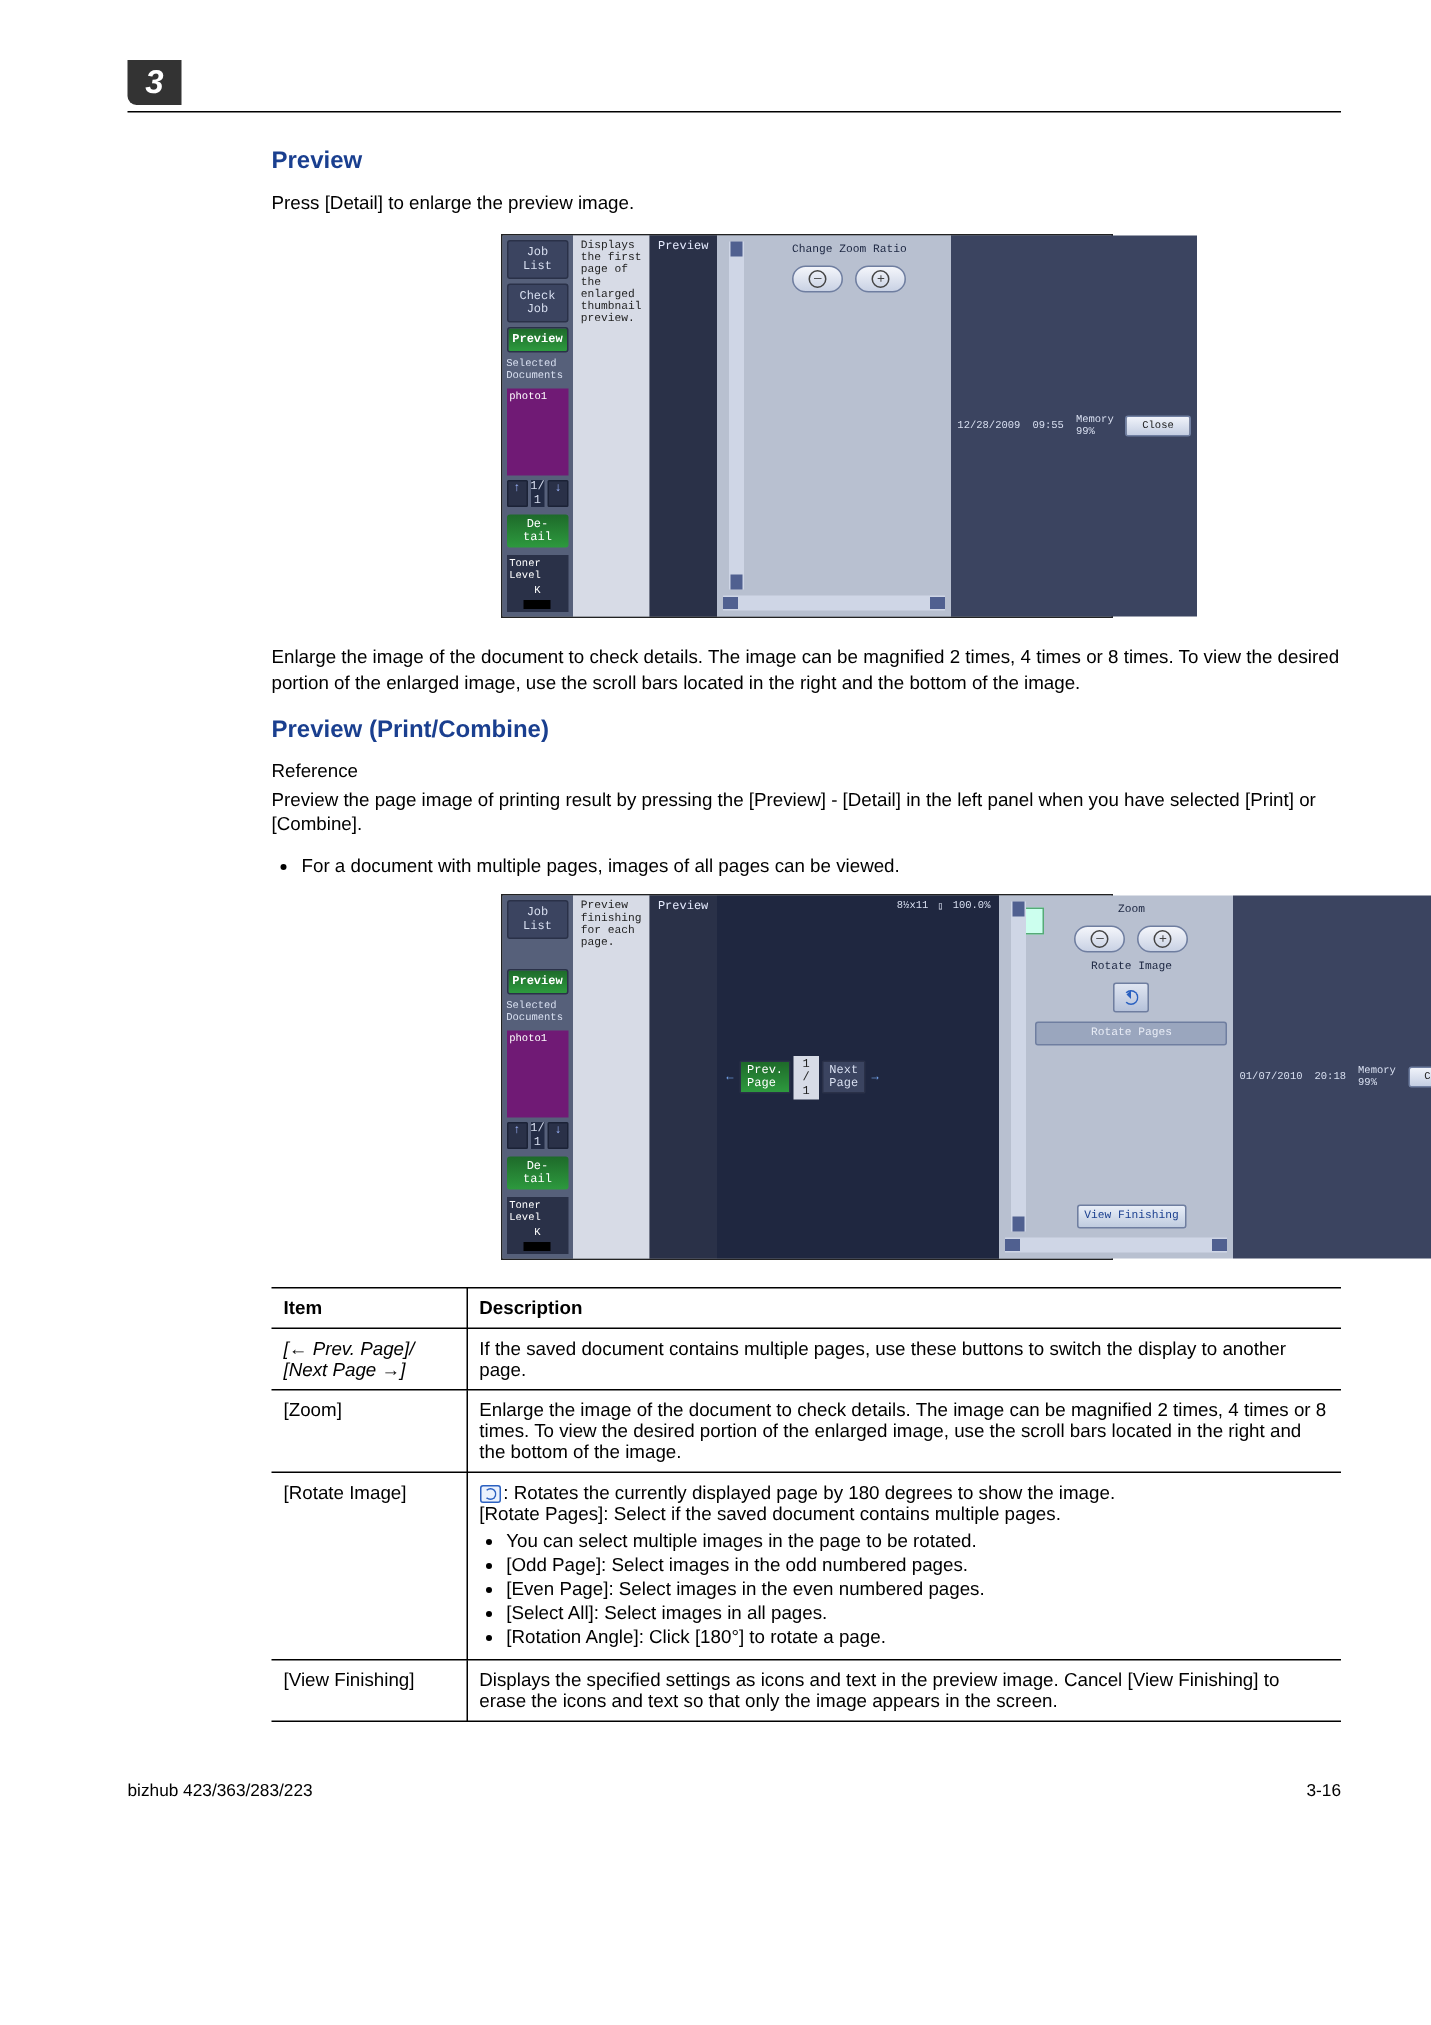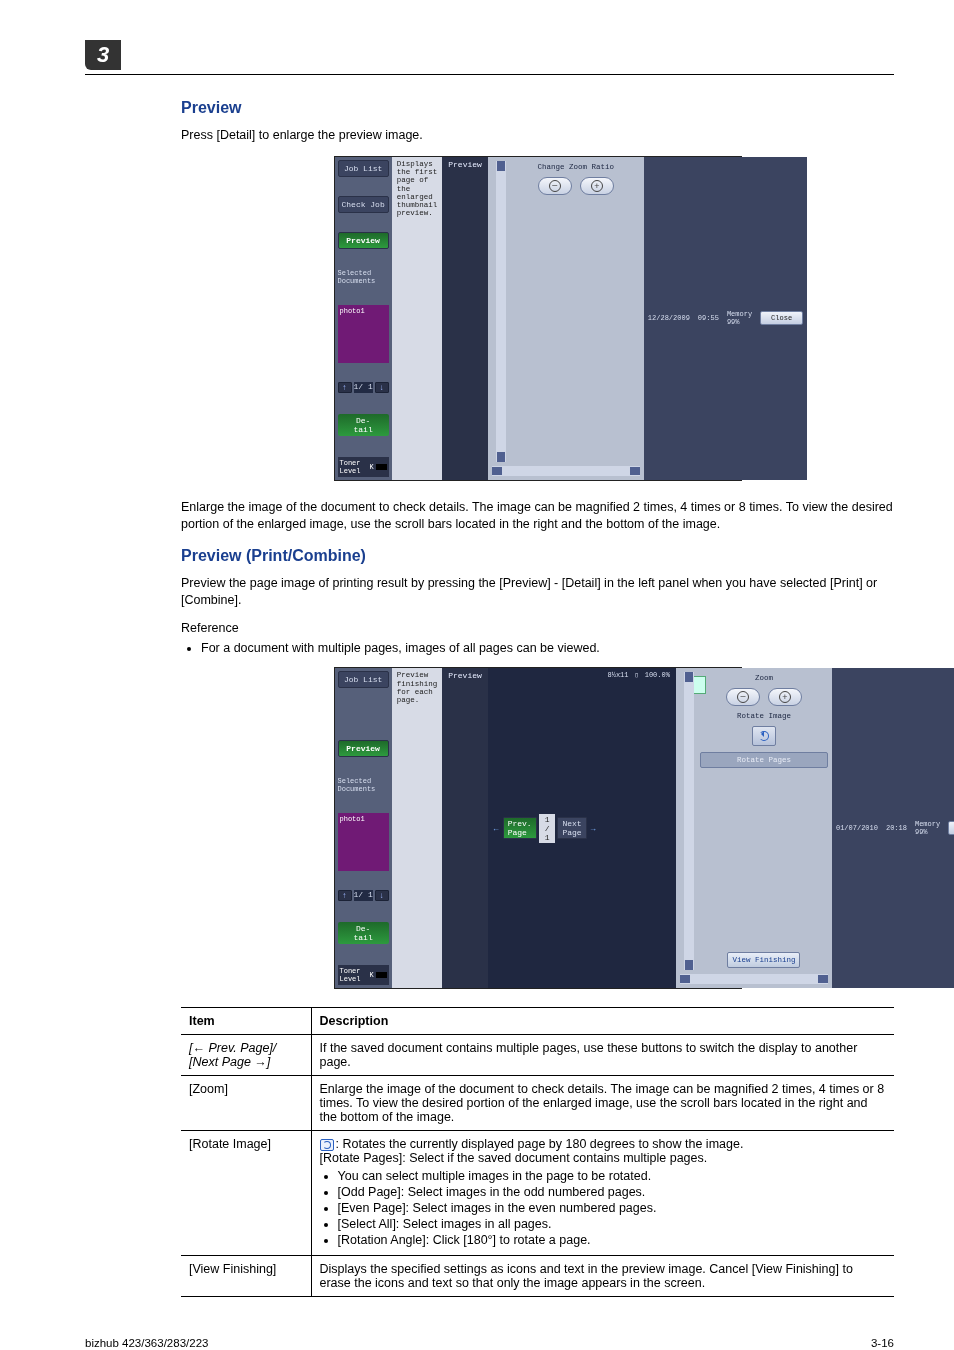--- a/index.html
+++ b/index.html
@@ -62,21 +62,21 @@
     font-family: "Courier New", monospace;
     font-size: 8px;
     color: #fff;
   }
   .panel .left-col {
     width: 94px;
     background: #56607a;
     padding: 3px;
     display: flex;
     flex-direction: column;
-    gap: 19px;
+    gap: 3px;
     font-family: Liberation Mono, monospace;
   }
   .panel .tab {
     background: #3b4460;
     border: 1px solid #2a3148;
     border-radius: 2px;
     text-align: center;
     padding: 3px 2px;
     color: #d8dff0;
   }
@@ -124,20 +124,21 @@
   }
   .panel .toner {
     background: #2a3148;
     text-align: left;
     padding: 2px;
     font-size: 7px;
     margin-top: 2px;
     display:flex;
     gap:2px;
     align-items:center;
+    flex-direction:column;
   }
   .toner .bar { background:#000; height:6px; width:18px; display:inline-block; }
 
   .panel .right-col {
     flex: 1;
     display: flex;
     flex-direction: row;
   }
   .panel .msgbar {
     background: #d7dbe6;
@@ -384,22 +385,22 @@
           <span>09:55</span>
           <span><span>Memory</span> <span>99%</span></span>
           <div class="close">Close</div>
         </div>
       </div>
     </div>
 
     <p>Enlarge the image of the document to check details. The image can be magnified 2 times, 4 times or 8 times. To view the desired portion of the enlarged image, use the scroll bars located in the right and the bottom of the image.</p>
 
     <h2 class="subhead">Preview (Print/Combine)</h2>
+    <p style="margin-bottom:2px;">Reference</p>
     <p>Preview the page image of printing result by pressing the [Preview] - [Detail] in the left panel when you have selected [Print] or [Combine].</p>
-    <p style="margin-bottom:2px;">Reference</p>
     <ul class="ref">
       <li>For a document with multiple pages, images of all pages can be viewed.</li>
     </ul>
 
     <div class="panel">
       <div class="left-col">
         <div class="tab">Job List</div>
         <div style="height:14px;"></div>
         <div class="tab green">Preview</div>
         <div class="sel-docs">Selected Documents</div>

